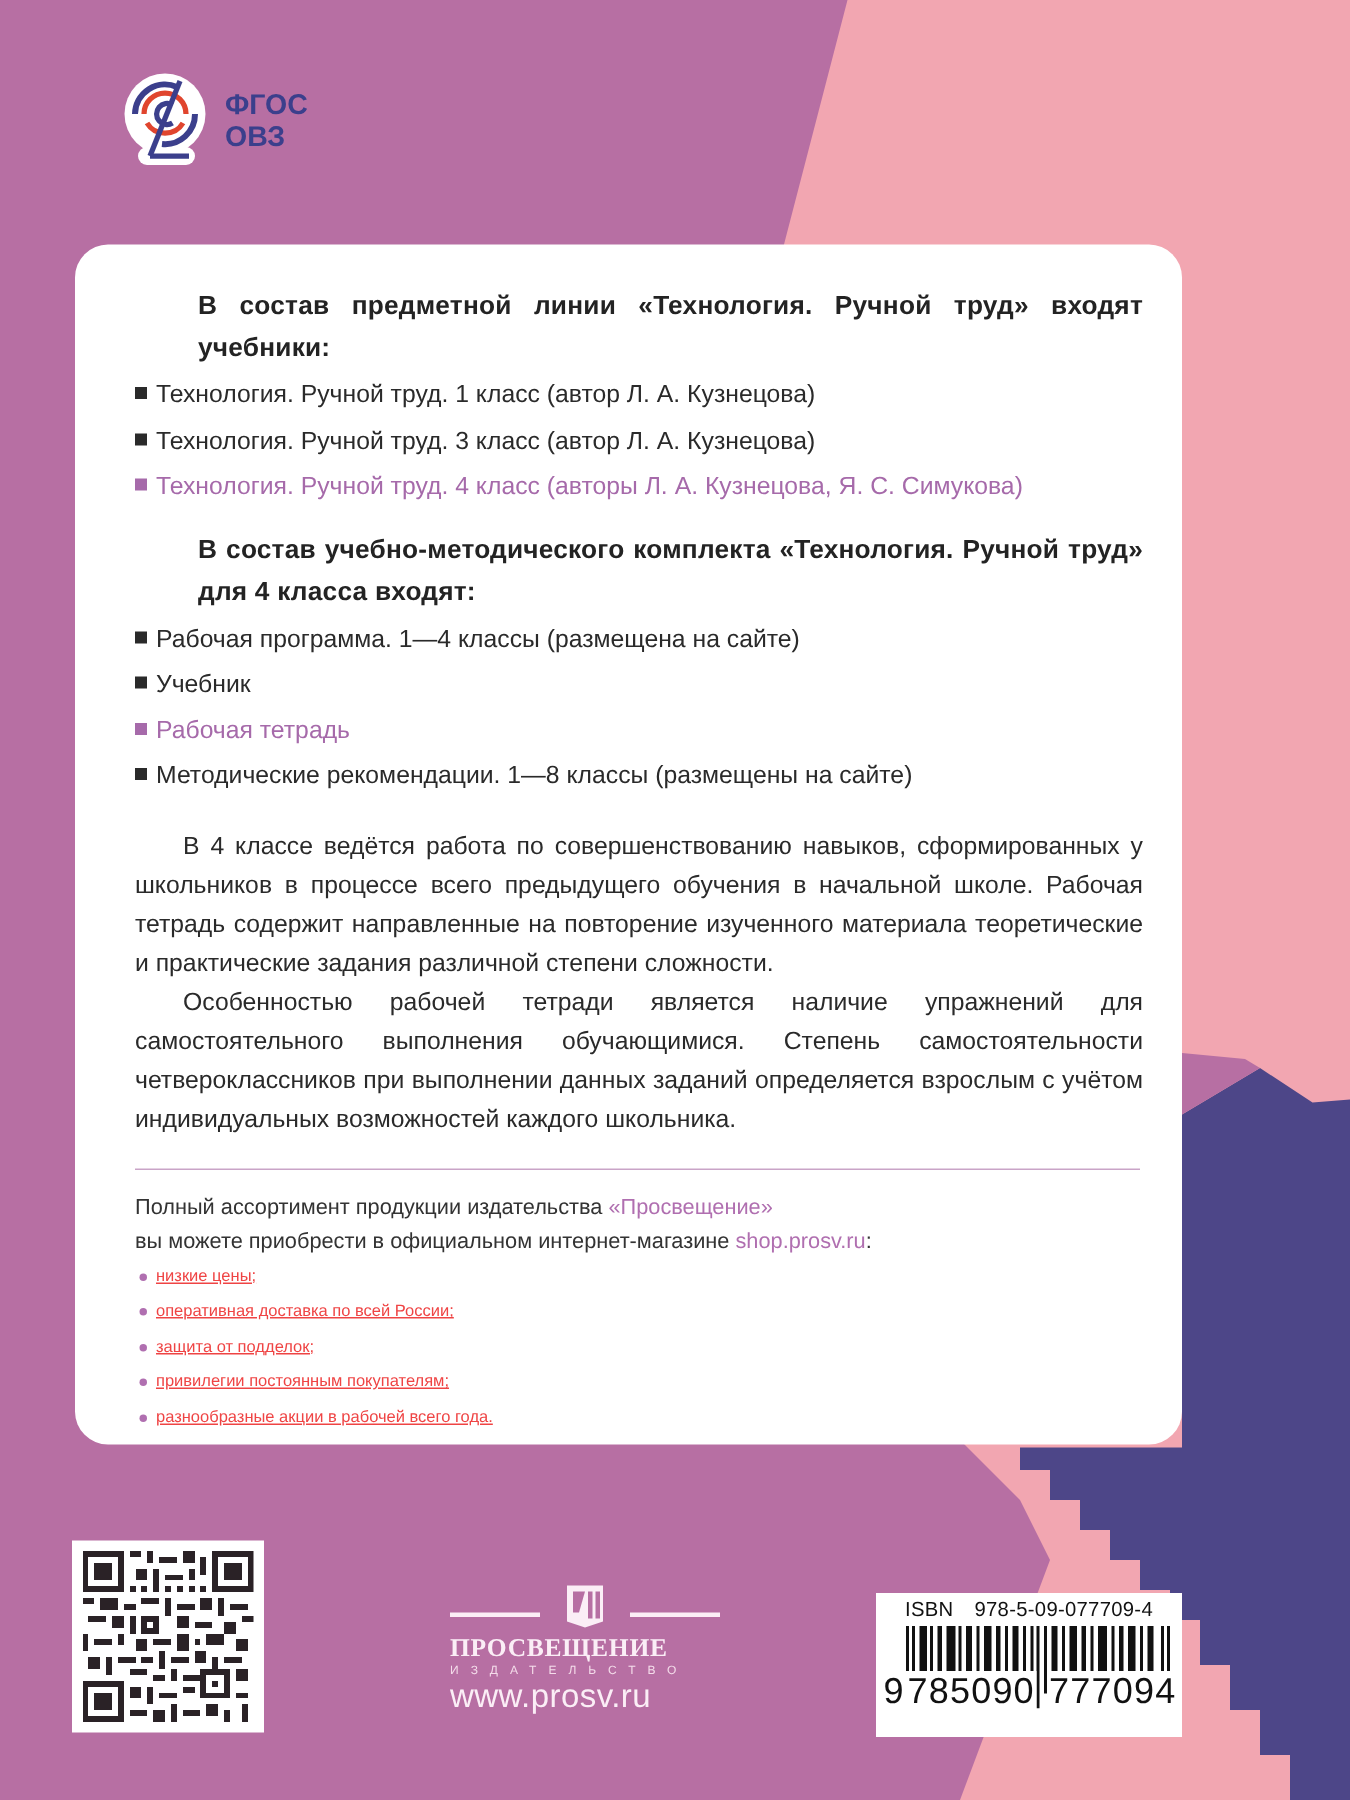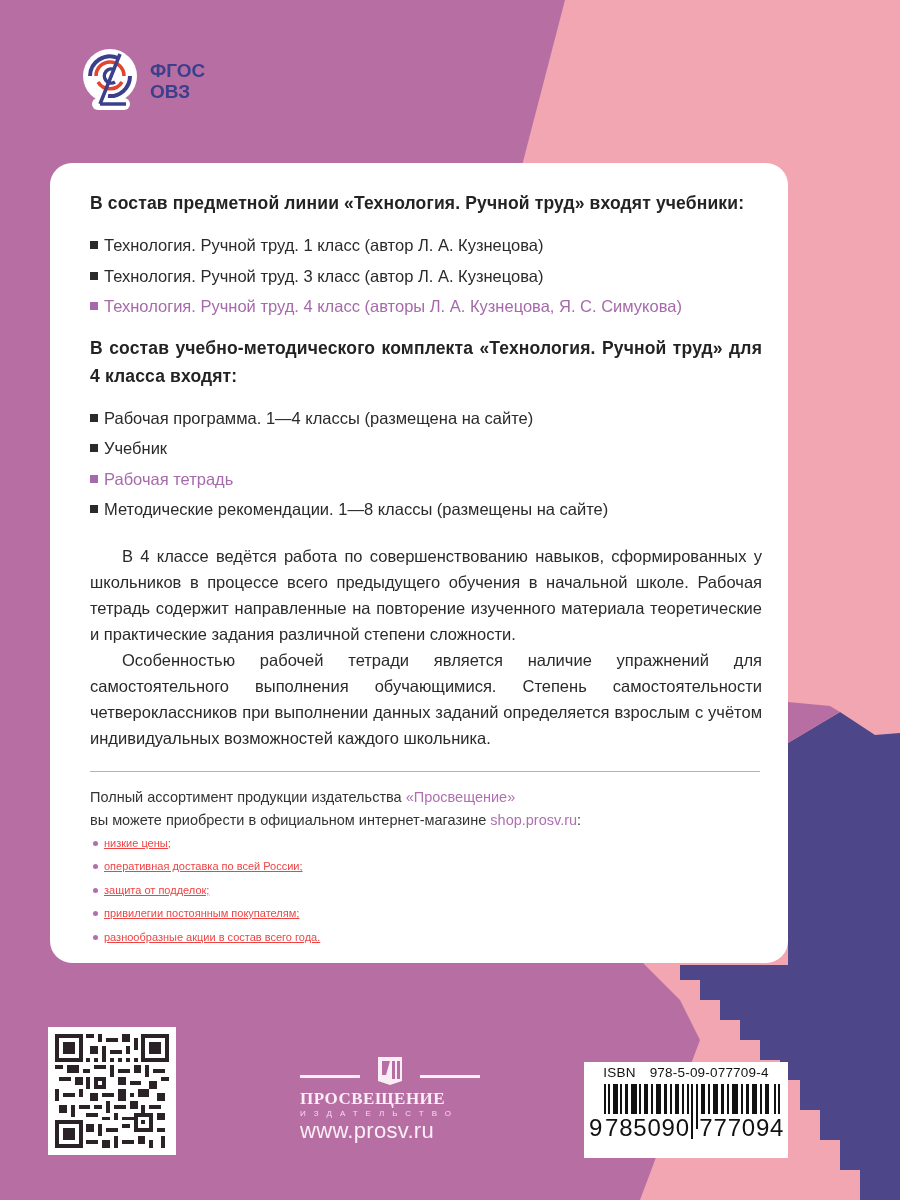--- a/index.html
+++ b/index.html
@@ -19,23 +19,23 @@
   }
 
   .card {
     position: absolute; left: 50px; top: 163px; width: 738px; height: 800px;
     background: #ffffff; border-radius: 22px;
   }
   .card-inner { position: absolute; left: 40px; top: 26px; width: 672px; color: #2a2a2a; }
 
   .section-heading {
     font-weight: bold; font-size: 17.5px; line-height: 28px; color: #232323;
-    text-align: justify; letter-spacing: 0.15px;
-  }
-  .list { list-style: none; margin-top: 13px; }
+    text-align: justify; letter-spacing: 0.15px; margin-left: 42px;
+  }
+  .list { list-style: none; margin-top: 3px; }
   .list li { font-size: 16.5px; line-height: 30.5px; color: #2a2a2a; white-space: nowrap; }
   .list li .sq {
     display: inline-block; width: 8px; height: 8px; background: #2a2a2a;
     margin-right: 6px; vertical-align: 2px;
   }
   .list li.accent { color: #a66aaa; }
   .list li.accent .sq { background: #a66aaa; }
 
   .section-2 { margin-top: 12px; }
   .para-block { margin-top: 18px; }
@@ -143,21 +143,21 @@
 
     <div class="shop-intro">
       <div><span>Полный ассортимент продукции издательства </span><span class="pink">«Просвещение»</span></div>
       <div><span>вы можете приобрести в официальном интернет-магазине </span><span class="pink">shop.prosv.ru</span><span>:</span></div>
     </div>
     <ul class="bullets">
       <li>низкие цены;</li>
       <li>оперативная доставка по всей России;</li>
       <li>защита от подделок;</li>
       <li>привилегии постоянным покупателям;</li>
-      <li>разнообразные акции в состав всего года.</li>
+      <li>разнообразные акции в рабочей всего года.</li>
     </ul>
   </div>
 </div>
 
 <div class="qr">
   <svg viewBox="0 0 29 29" shape-rendering="crispEdges" xmlns="http://www.w3.org/2000/svg">
     <rect width="29" height="29" fill="#fff"></rect>
     <g fill="#2a2226">
       <path d="M0 0h7v7h-7z M1 1v5h5v-5z" fill-rule="evenodd"></path>
       <rect x="2" y="2" width="3" height="3"></rect>

